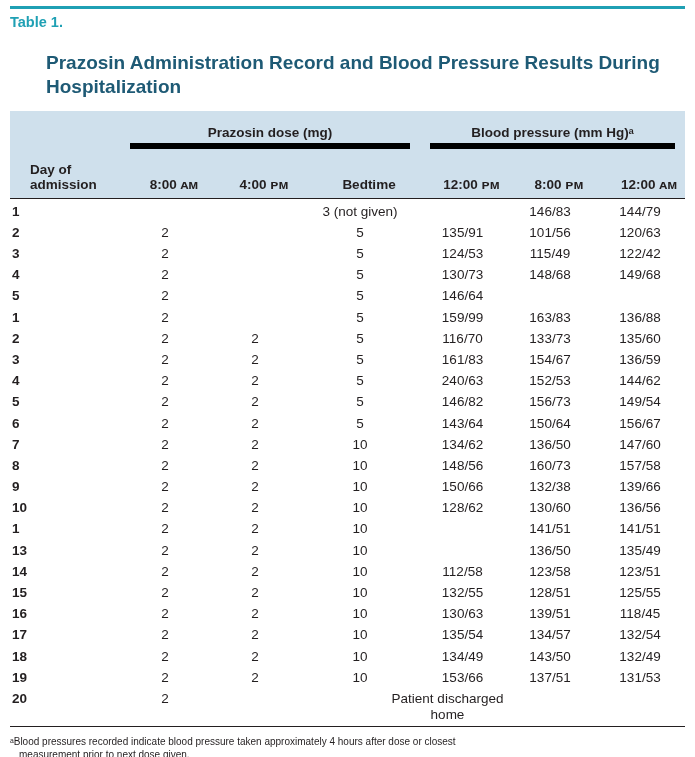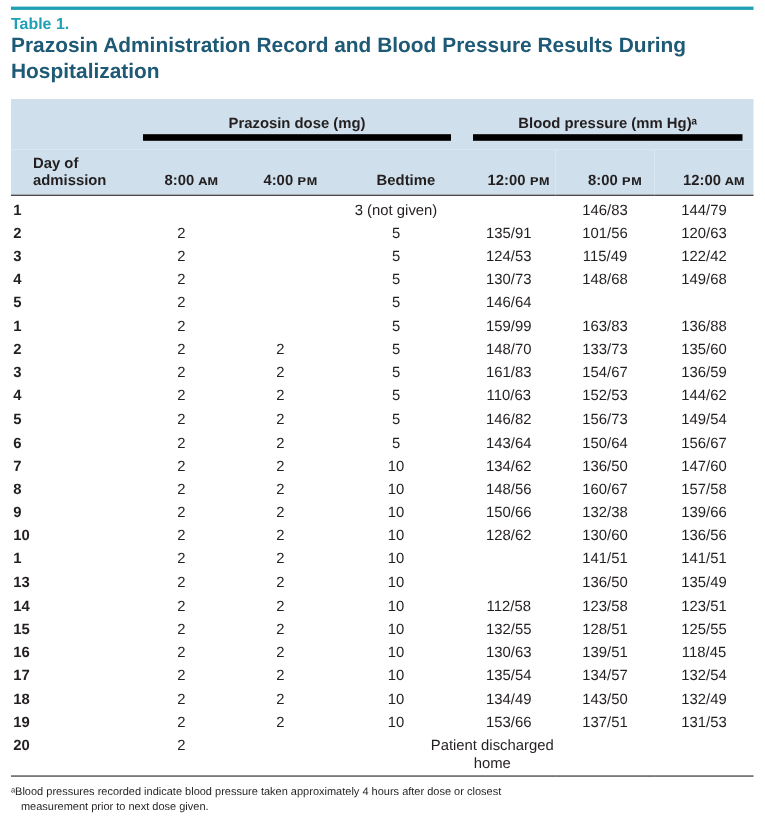--- a/index.html
+++ b/index.html
@@ -15,29 +15,30 @@
 
   .top-rule {
     height: 3px;
     background: var(--accent, #1fa0b4);
     margin-bottom: 5px;
   }
   .table-label {
     color: var(--accent, #1fa0b4);
     font-weight: bold;
     font-size: 14.5px;
-    margin-bottom: 0;
+    margin-bottom: 21px;
   }
   .title {
     color: var(--title-color, #1e5a75);
     font-size: 19px;
     font-weight: bold;
     line-height: 1.28;
     white-space: pre-line;
     margin-bottom: 11px;
+    margin-left: 36px;
   }
 
   table {
     border-collapse: collapse;
     table-layout: fixed;
     width: 675px;
     border-bottom: 1px solid #231f20;
   }
   thead th {
     background: var(--header-bg, #cfe0ec);
@@ -176,39 +177,39 @@
           <td>5</td>
           <td>159/99</td>
           <td>163/83</td>
           <td>136/88</td>
         </tr>
         <tr>
           <td>2</td>
           <td>2</td>
           <td>2</td>
           <td>5</td>
-          <td>148/70</td>
+          <td>116/70</td>
           <td>133/73</td>
           <td>135/60</td>
         </tr>
         <tr>
           <td>3</td>
           <td>2</td>
           <td>2</td>
           <td>5</td>
           <td>161/83</td>
           <td>154/67</td>
           <td>136/59</td>
         </tr>
         <tr>
           <td>4</td>
           <td>2</td>
           <td>2</td>
           <td>5</td>
-          <td>110/63</td>
+          <td>240/63</td>
           <td>152/53</td>
           <td>144/62</td>
         </tr>
         <tr>
           <td>5</td>
           <td>2</td>
           <td>2</td>
           <td>5</td>
           <td>146/82</td>
           <td>156/73</td>
@@ -231,21 +232,21 @@
           <td>134/62</td>
           <td>136/50</td>
           <td>147/60</td>
         </tr>
         <tr>
           <td>8</td>
           <td>2</td>
           <td>2</td>
           <td>10</td>
           <td>148/56</td>
-          <td>160/67</td>
+          <td>160/73</td>
           <td>157/58</td>
         </tr>
         <tr>
           <td>9</td>
           <td>2</td>
           <td>2</td>
           <td>10</td>
           <td>150/66</td>
           <td>132/38</td>
           <td>139/66</td>

